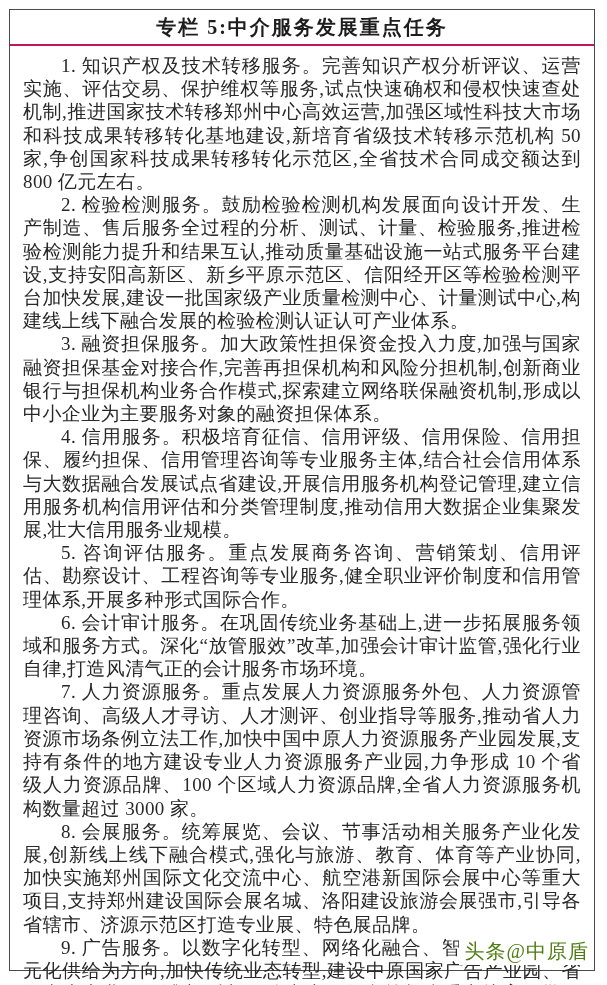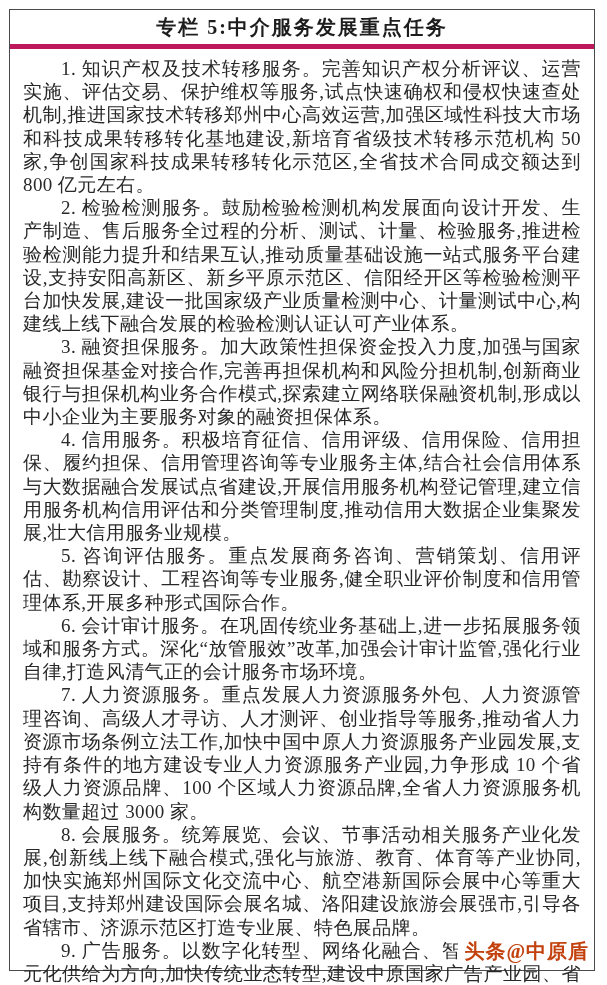--- a/index.html
+++ b/index.html
@@ -22,21 +22,21 @@
     left: 9px;
     top: 9px;
     width: 586px;
     height: 962px;
     border: 1px solid #4a4a4a;
     background: #ffffff;
     box-sizing: border-box;
   }
   .title-bar {
     height: 34px;
-    border-bottom: 5px solid #be185d;
+    border-bottom: 2px solid #be185d;
     display: flex;
     align-items: center;
     justify-content: center;
     font-weight: bold;
     font-size: 20px;
     letter-spacing: 2px;
     color: #1d1d1d;
   }
   .doc-body {
     padding: 8px 13px 0 13px;
@@ -48,22 +48,22 @@
     line-height: 23.2px;
     letter-spacing: 0.4px;
     text-align: justify;
     color: #282828;
   }
   .watermark {
     position: absolute;
     right: 5px;
     bottom: 5px;
     font-size: 20px;
-    font-weight: bold;
-    color: #c2410c;
+    font-weight: normal;
+    color: #4d7c0f;
     letter-spacing: 1px;
     background: #ffffff;
     padding-left: 6px;
   }
 </style>
 </head>
 <body>
 
 <div class="page">
   <div class="frame">

